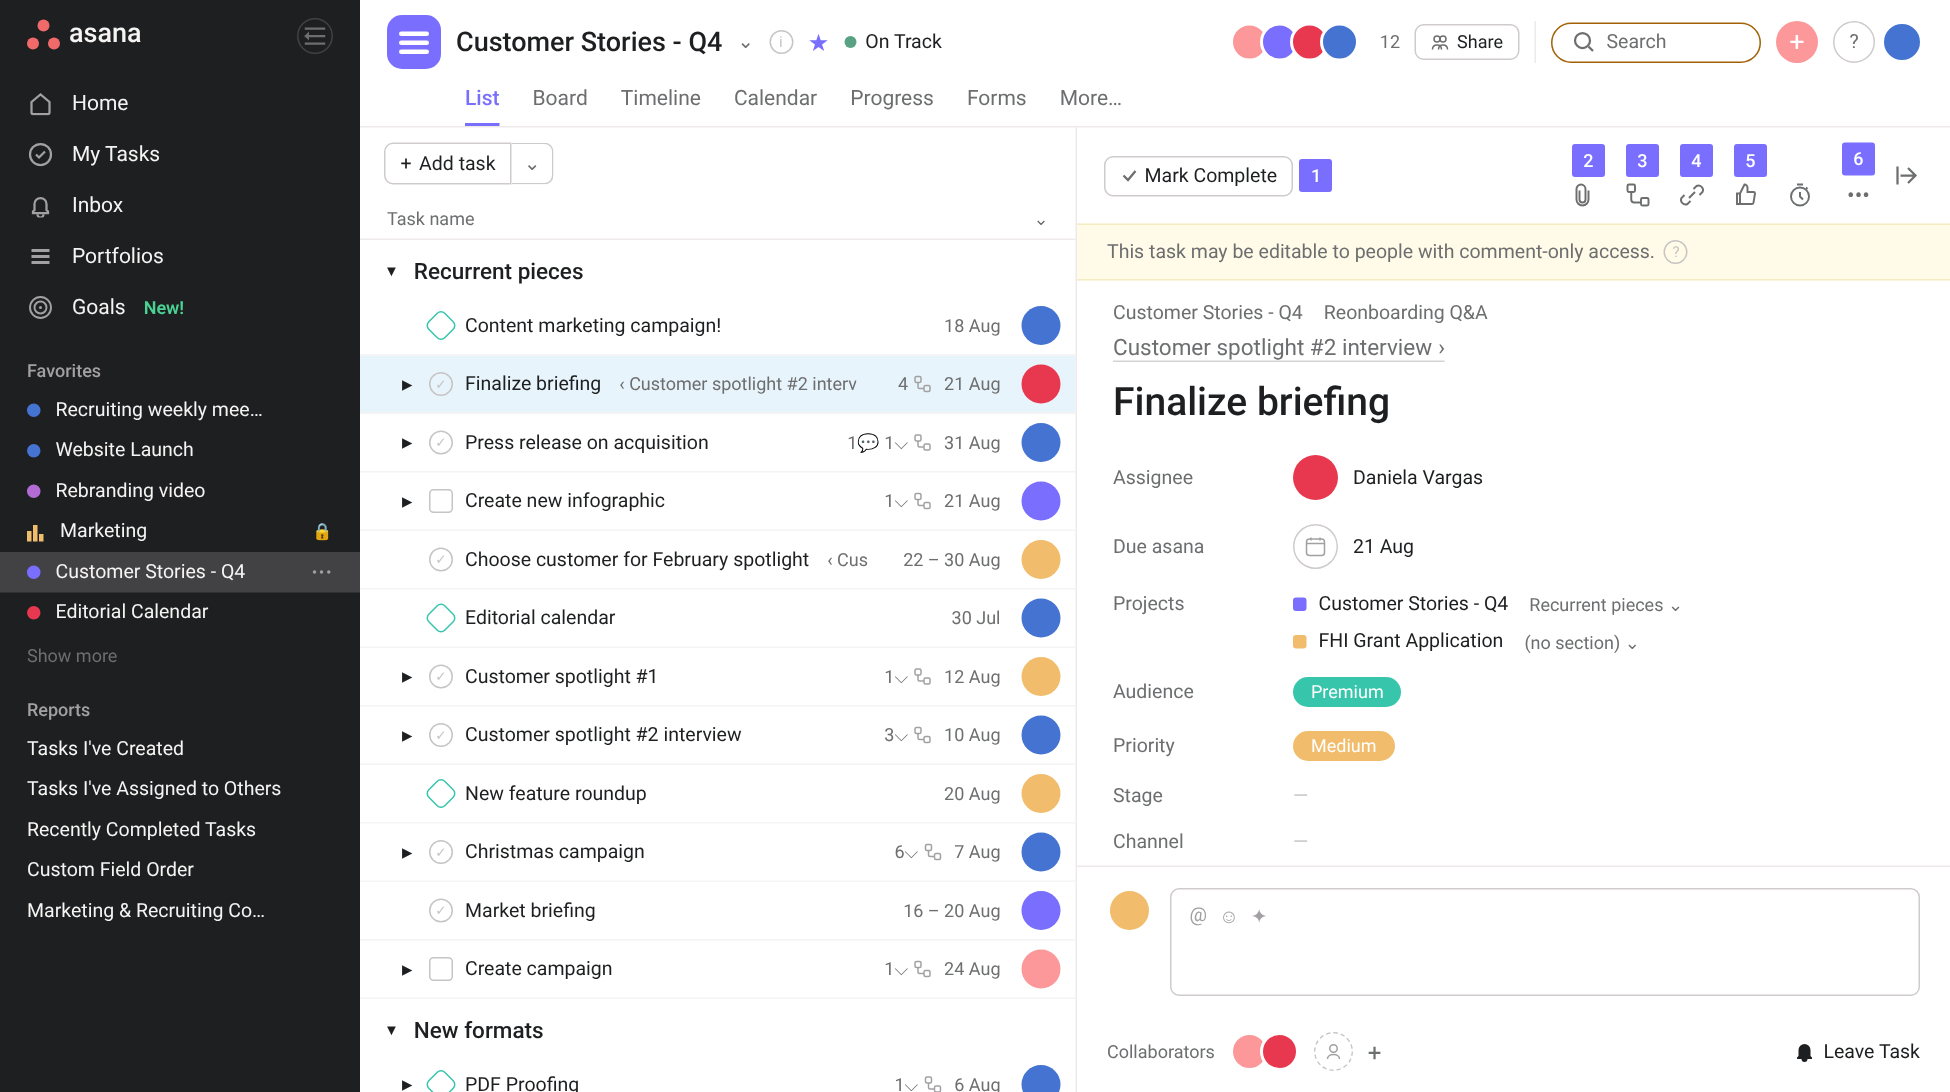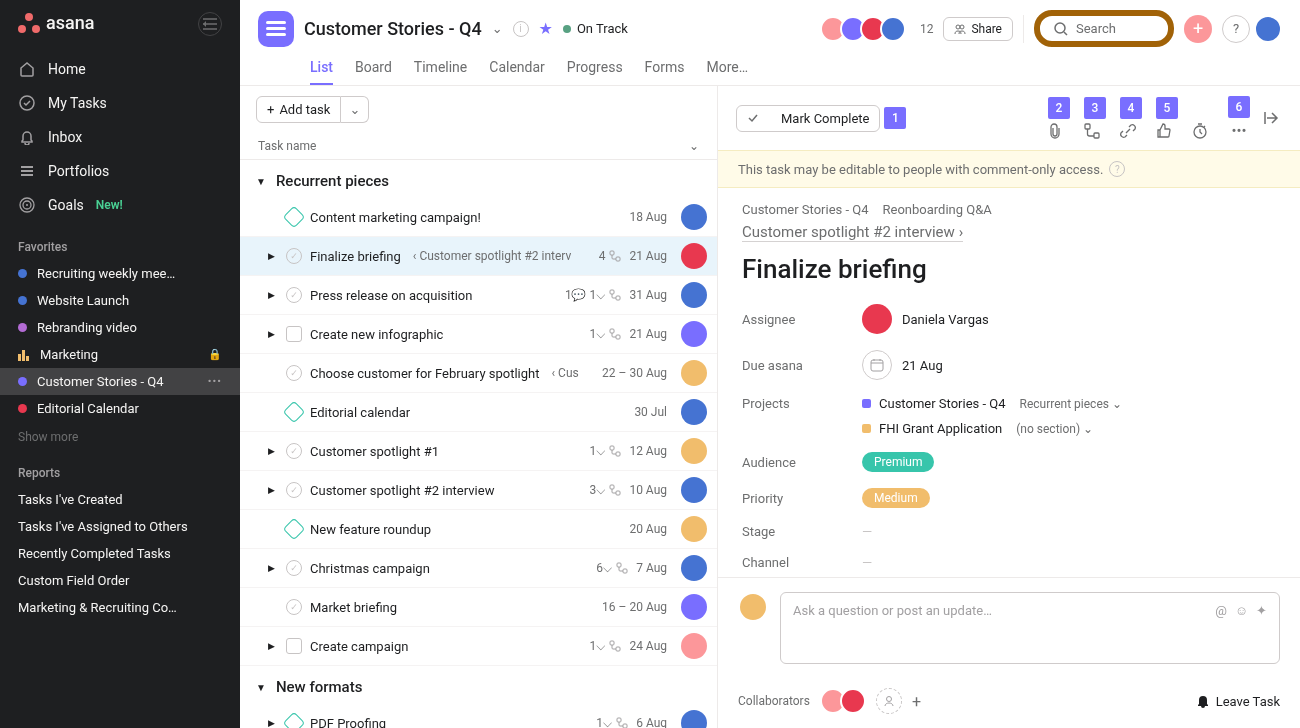--- a/index.html
+++ b/index.html
@@ -42,21 +42,21 @@
 .star-ico { color:#796eff; font-size:16px; }
 .status-pill { display:flex; align-items:center; gap:6px; font-size:13px; color:#1e1f21; }
 .status-pill .sd { width:8px; height:8px; border-radius:50%; background:#58a182; }
 .top-right { margin-left:auto; display:flex; align-items:center; gap:10px; }
 .avatars { display:flex; }
 .av { width:26px; height:26px; border-radius:50%; border:2px solid #fff; margin-left:-6px; display:flex; align-items:center; justify-content:center; color:#fff; font-size:10px; }
 .av:first-child { margin-left:0; }
 .count { font-size:12px; color:#6d6e6f; margin-left:4px; }
 .share-btn { border:1px solid #cfcbcb; border-radius:6px; padding:4px 10px; display:flex; align-items:center; gap:5px; font-size:12px; cursor:pointer; }
 .vline { width:1px; height:28px; background:#edeae9; }
-.search { display:flex; align-items:center; gap:8px; border:6px solid #a16207; border-radius:18px; padding:5px 14px; width:140px; color:#6d6e6f; }
+.search { display:flex; align-items:center; gap:8px; border:1px solid #a16207; border-radius:18px; padding:5px 14px; width:140px; color:#6d6e6f; }
 .circ-btn { width:28px; height:28px; border-radius:50%; display:flex; align-items:center; justify-content:center; cursor:pointer; }
 .circ-btn.add { background:#fc979a; color:#fff; font-size:18px; }
 .circ-btn.help { border:1px solid #cfcbcb; color:#6d6e6f; }
 .circ-btn.me { background:#4573d2; }
 
 .tabs { display:flex; gap:22px; padding: 4px 20px 0 70px; border-bottom:1px solid #edeae9; font-size:14px; }
 .tab { padding:8px 0; color:#6d6e6f; cursor:pointer; }
 .tab.active { color:#796eff; border-bottom:2px solid #796eff; font-weight:500; }
 
 .content { flex:1; display:flex; min-height:0; }
@@ -77,21 +77,21 @@
 .task-row .tname { flex-shrink:0; }
 .task-row .crumb { color:#6d6e6f; margin-left:4px; white-space:nowrap; overflow:hidden; text-overflow:ellipsis; font-size:12px; }
 .task-row .spacer { flex:1; min-width:4px; }
 .task-row .meta { color:#6d6e6f; font-size:12px; display:flex; align-items:center; gap:4px; white-space:nowrap; }
 .task-row .date { color:#6d6e6f; font-size:12px; white-space:nowrap; }
 .task-row .asg { width:26px; height:26px; border-radius:50%; flex-shrink:0; margin-left:6px; }
 
 
 .detail { flex:1; display:flex; flex-direction:column; min-width:0; }
 .detail-top { display:flex; align-items:center; padding:10px 18px; gap:4px; }
-.mark-btn { border:1px solid #cfcbcb; border-radius:6px; padding:5px 10px; display:flex; align-items:center; gap:22px; font-size:13px; cursor:pointer; }
+.mark-btn { border:1px solid #cfcbcb; border-radius:6px; padding:5px 10px; display:flex; align-items:center; gap:4px; font-size:13px; cursor:pointer; }
 .num-badge { width:22px; height:22px; background:#796eff; color:#fff; display:flex; align-items:center; justify-content:center; font-size:12px; font-weight:500; border-radius:2px; }
 .detail-top .ico-b { color:#6d6e6f; width:22px; text-align:center; cursor:pointer; font-size:15px; }
 .detail-top .close-ico { margin-left:10px; color:#6d6e6f; cursor:pointer; }
 .detail-top .sp { flex:1; }
 .top-icons { display:flex; align-items:center; gap:14px; }
 .top-icons .col { display:flex; flex-direction:column; align-items:center; gap:4px; }
 .notice { background:#fffbe8; border-top:1px solid #f5ecc1; border-bottom:1px solid #f5ecc1; padding:10px 20px; font-size:13px; color:#6d6e6f; display:flex; align-items:center; gap:6px; }
 .detail-body { padding: 14px 24px; flex:1; overflow:auto; }
 .bc { font-size:13px; color:#6d6e6f; display:flex; gap:14px; margin-bottom:6px; }
 .parent-link { font-size:15px; color:#6d6e6f; margin-bottom:12px; display:flex; align-items:center; gap:4px; border-bottom:1px solid #d5d2d2; width:fit-content; }
@@ -583,21 +583,20 @@
           <span class="dash">—</span>
         </div>
         <div class="field">
           <span class="lbl">Channel</span>
           <span class="dash">—</span>
         </div>
       </div>
       <div class="comment-area">
         <div class="av" style="width:30px;height:30px;background:#f1bd6c;margin:0;"></div>
         <div class="comment-box">
-          <span class="ph">Ask a question or post an update…</span>
           <div class="icons">
             <span>@</span>
             <span>☺</span>
             <span>✦</span>
           </div>
         </div>
       </div>
       <div class="footer">
         <div class="collab">
           <span>Collaborators</span>

